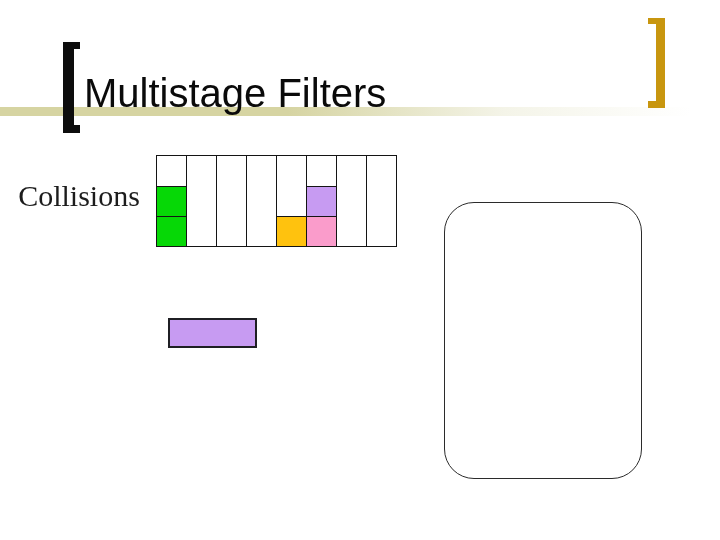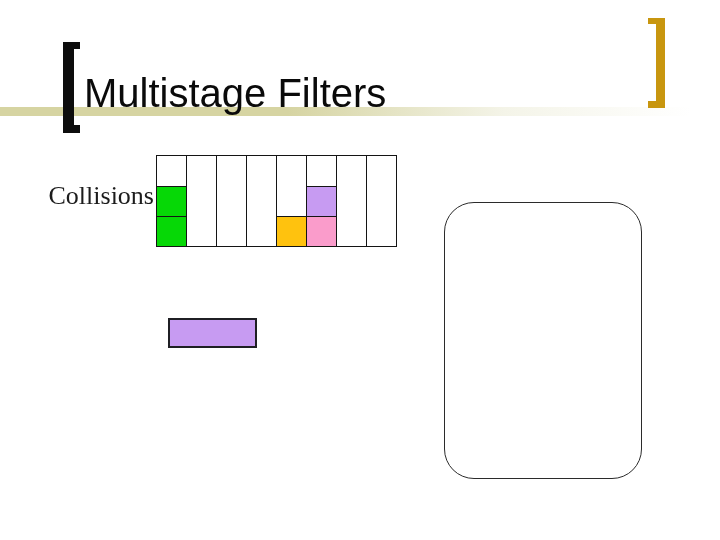--- a/index.html
+++ b/index.html
@@ -73,23 +73,23 @@
     color: var(--title-text);
     white-space: nowrap;
     z-index: 4;
   }
 
   .collisions {
     position: absolute;
     left: 4px;
     top: 182px;
     width: 150px;
-    text-align: right;
+    text-align: center;
     font-family: "Liberation Serif", serif;
-    font-size: 26px;
+    font-size: 30px;
     line-height: 28px;
     color: var(--body-text);
     z-index: 4;
   }
   .collisions span { display: block; }
 
   
   .grid {
     position: absolute;
     left: 156px;

